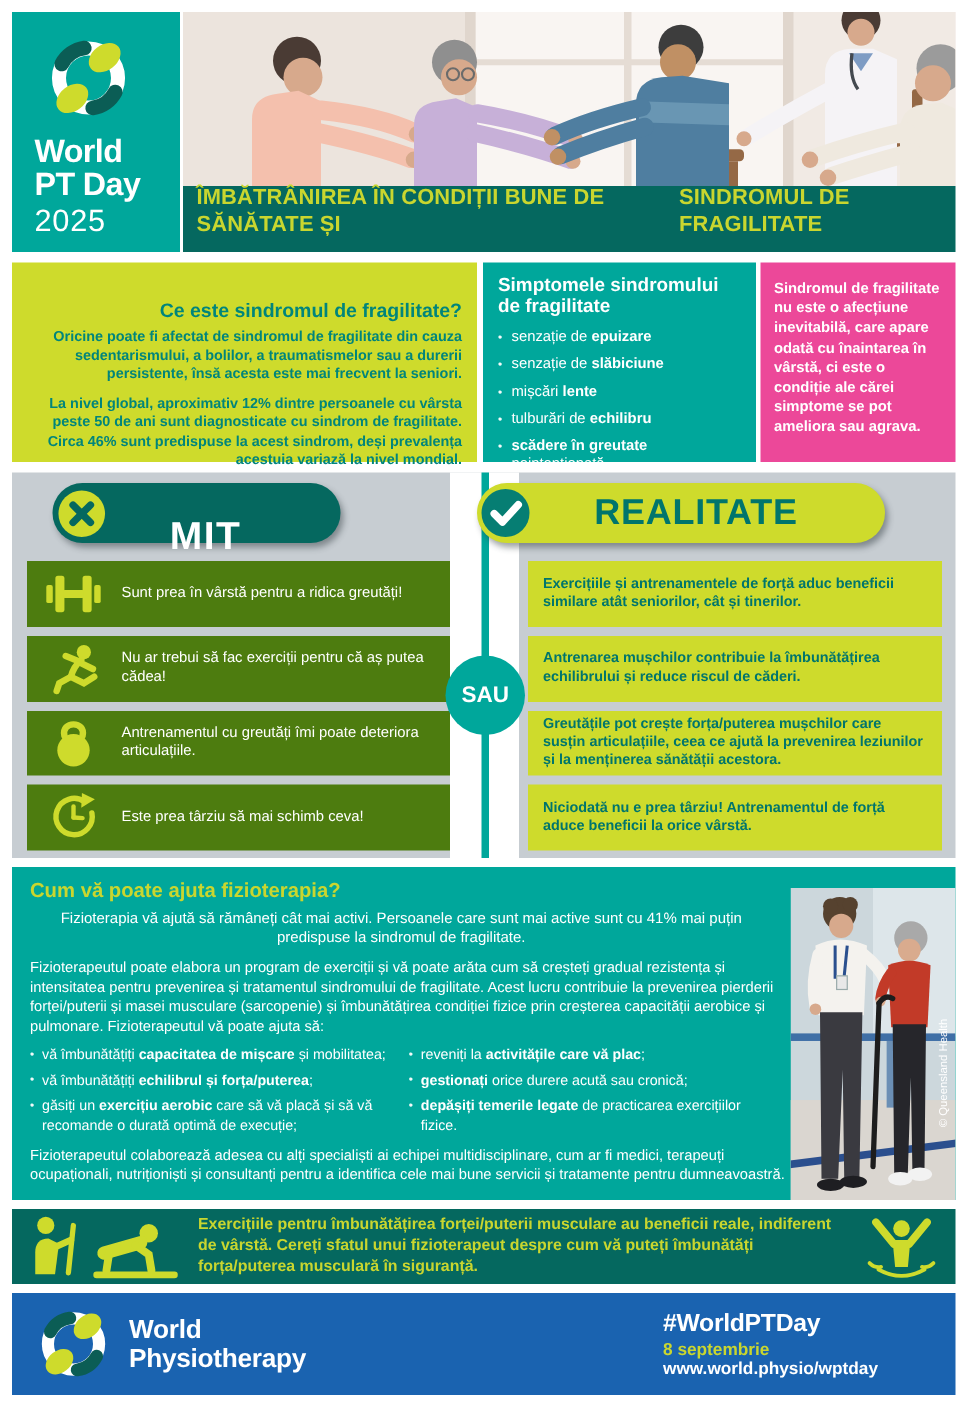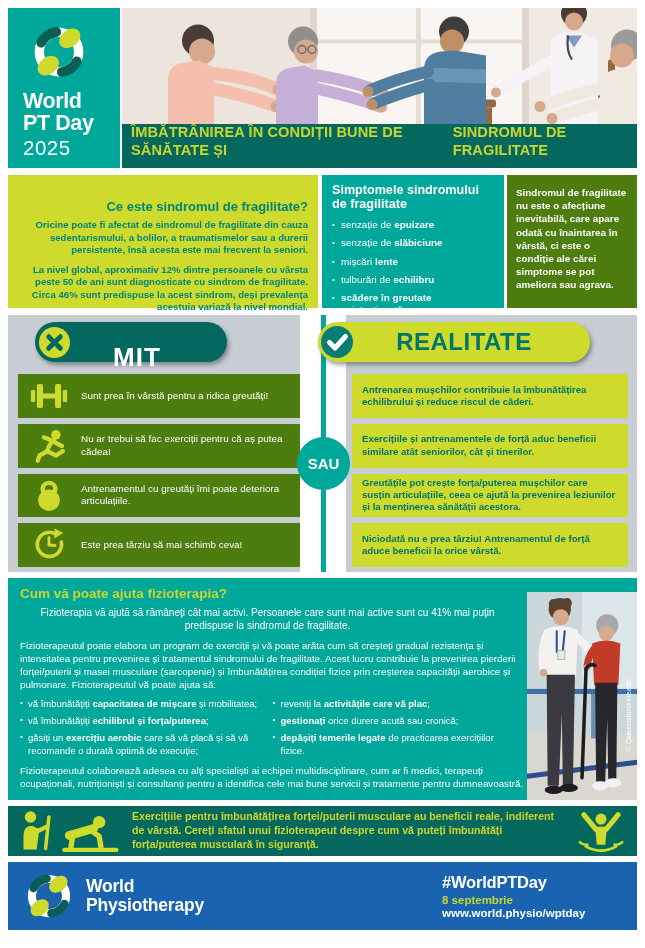--- a/index.html
+++ b/index.html
@@ -26,21 +26,21 @@
   
   .intro-row{display:flex;height:133px;margin-bottom:7px;}
   .what-box{width:310px;flex:0 0 310px;background:#CEDB2C;color:#00857B;padding:24px 10px;margin-right:4px;text-align:right;}
   .what-box h2{font-size:13px;margin:0 0 5px;}
   .what-box p{font-size:9.6px;line-height:1.31;margin:0 0 7px;font-weight:bold;}
   .symptoms-box{flex:1;background:#00A79B;color:#fff;padding:8px 10px;margin-right:3px;}
   .symptoms-box h2{font-size:12.6px;margin:0 0 7px;line-height:1.15;}
   .symptom-row{font-size:9.9px;margin:0 0 6.5px;padding-left:9px;position:relative;line-height:1.2;}
   .symptom-row::before{content:"•";position:absolute;left:0;top:1px;font-size:8px;opacity:.95;}
   .symptom-row p{margin:0;display:inline;}
-  .note-box{width:130px;flex:0 0 130px;background:#4d7c0f;color:#fff;padding:11px 9px;
+  .note-box{width:130px;flex:0 0 130px;background:#ec4899;color:#fff;padding:11px 9px;
             font-size:9.9px;font-weight:bold;line-height:1.33;}
 
   
   .myth-section{position:relative;height:257px;background:#C7CDD2;margin-bottom:6px;}
   .center-strip{position:absolute;left:292px;top:0;width:46px;height:100%;background:#fff;}
   .center-line{position:absolute;left:313px;top:0;width:5px;height:100%;background:#00A79B;}
   .sau-circle{position:absolute;left:289px;top:122px;width:53px;height:53px;border-radius:50%;
               background:#00A79B;color:#fff;font-weight:bold;font-size:15px;
               display:flex;align-items:center;justify-content:center;z-index:3;}
   .mit-pill{position:absolute;left:27px;top:7px;width:192px;height:40px;border-radius:21px;
@@ -332,24 +332,24 @@
         <div class="myth-row">
           <svg class="row-icon">
             <use href="#sym-clock"></use>
           </svg>
           <p><span>Este prea târziu să mai schimb ceva!</span></p>
         </div>
       </div>
     <div class="sau-circle">SAU</div>
     <div class="fact-col">
         <div class="fact-row">
+          <p><span>Exercițiile și antrenamentele de forță aduc beneficii similare atât seniorilor, cât și tinerilor.</span></p>
+        </div>
+        <div class="fact-row">
           <p><span>Antrenarea mușchilor contribuie la îmbunătățirea echilibrului și reduce riscul de căderi.</span></p>
-        </div>
-        <div class="fact-row">
-          <p><span>Exercițiile și antrenamentele de forță aduc beneficii similare atât seniorilor, cât și tinerilor.</span></p>
         </div>
         <div class="fact-row">
           <p><span>Greutățile pot crește forța/puterea mușchilor care susțin articulațiile, ceea ce ajută la prevenirea leziunilor și la menținerea sănătății acestora.</span></p>
         </div>
         <div class="fact-row">
           <p><span>Niciodată nu e prea târziu! Antrenamentul de forță aduce beneficii la orice vârstă.</span></p>
         </div>
       </div>
   </div>
 

